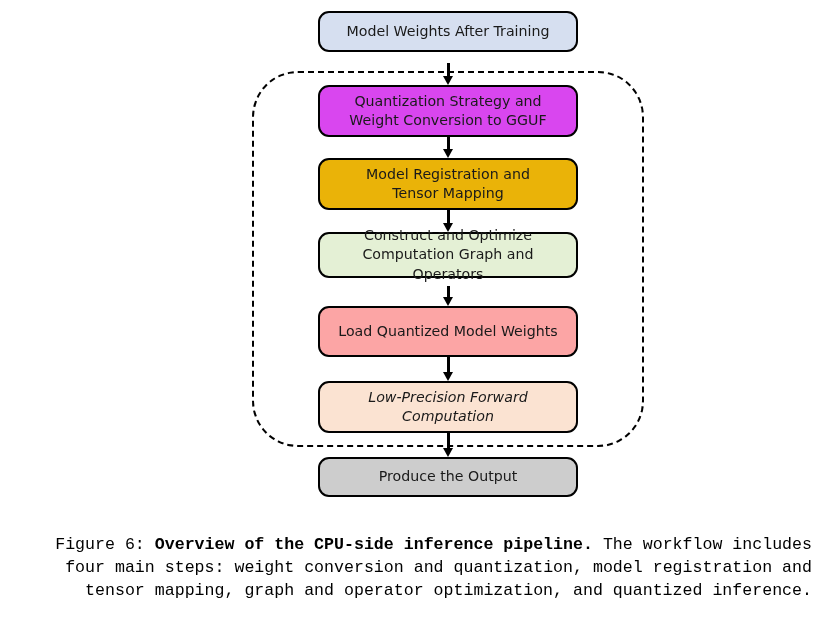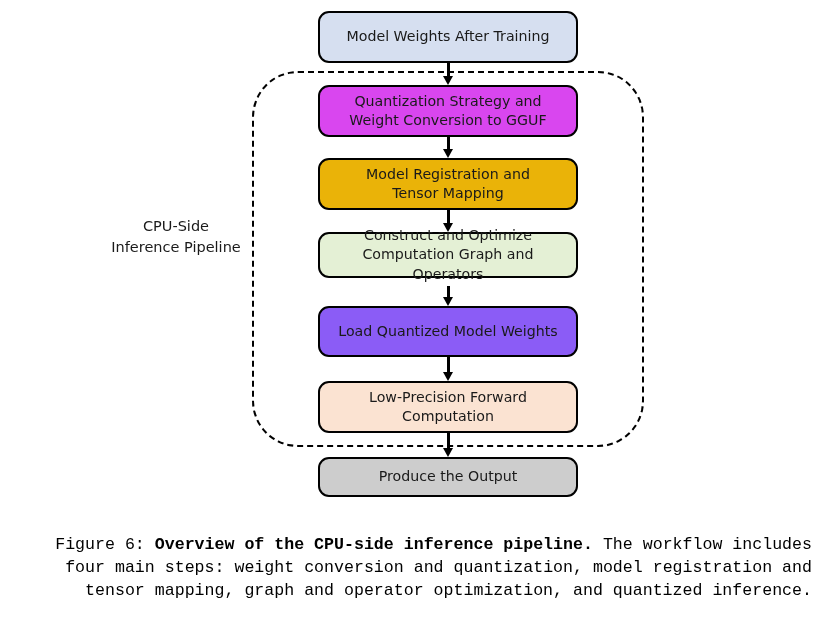--- a/index.html
+++ b/index.html
@@ -60,26 +60,26 @@
     align-items: center;
     justify-content: center;
     text-align: center;
     font-size: 14.2px;
     color: #1a1a1a;
     line-height: 1.35;
     white-space: pre-line;
     padding: 0 8px;
   }
 
-  .node-weights      { top: 11px;  height: 52px; background: #d6dff0; }
+  .node-weights      { top: 11px;  height: 41px; background: #d6dff0; }
   .node-quantization { top: 85px;  height: 52px; background: #fadce1; }
   .node-registration { top: 158px; height: 52px; background: #d4f0ea; }
   .node-graph        { top: 232px; height: 46px; background: #e4f0d5; }
   .node-load         { top: 306px; height: 51px; background: #fdeab8; }
-  .node-forward      { top: 381px; height: 52px; background: #fbe3d2; }
+  .node-forward      { top: 381px; height: 52px; background: #fbe3d2; font-style: italic; }
   .node-output       { top: 457px; height: 40px; background: #cdcdcd; }
 
   
   .arrow {
     position: absolute;
     left: 444px;
     width: 8px;
   }
   .arrow .shaft {
     position: absolute;
@@ -136,22 +136,20 @@
   }
   #caption .bold { font-weight: bold; }
 </style>
 </head>
 <body>
 
 <div id="figure-area">
 
   <div class="group-box"></div>
 
-  <div class="group-label">CPU-Side
-Inference Pipeline</div>
 
   <div class="node node-weights" style="background: rgb(214, 223, 240);">Model Weights After Training</div>
 
   <div class="arrow arrow-1">
     <div class="shaft"></div>
     <div class="head"></div>
   </div>
 
   <div class="node node-quantization" style="background: #d946ef;">Quantization Strategy and
 Weight Conversion to GGUF</div>
@@ -170,21 +168,21 @@
   </div>
 
   <div class="node node-graph" style="background: rgb(228, 240, 213);">Construct and Optimize
 Computation Graph and Operators</div>
 
   <div class="arrow arrow-4">
     <div class="shaft"></div>
     <div class="head"></div>
   </div>
 
-  <div class="node node-load" style="background: #8b5cf6;">Load Quantized Model Weights</div>
+  <div class="node node-load" style="background: #fca5a5;">Load Quantized Model Weights</div>
 
   <div class="arrow arrow-5">
     <div class="shaft"></div>
     <div class="head"></div>
   </div>
 
   <div class="node node-forward" style="background: rgb(251, 227, 210);">Low-Precision Forward
 Computation</div>
 
   <div class="arrow arrow-6">

